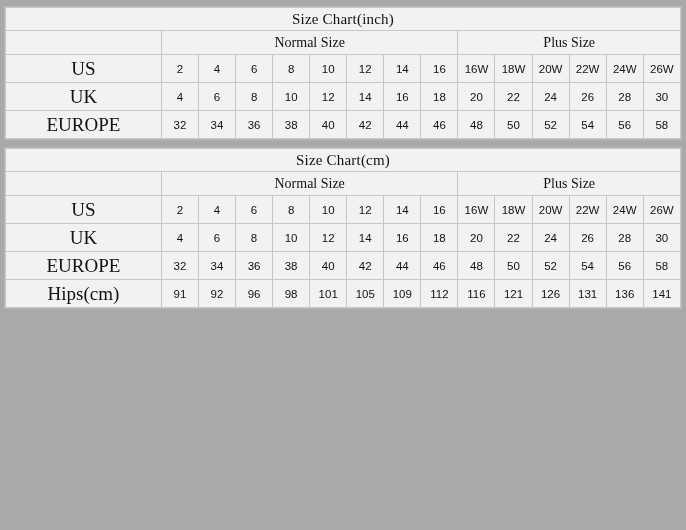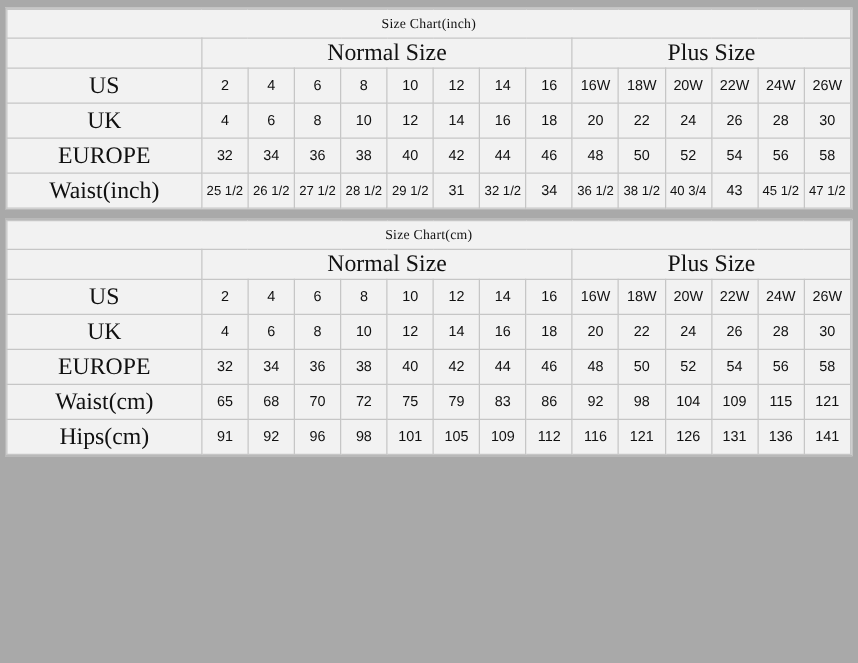--- a/index.html
+++ b/index.html
@@ -35,27 +35,27 @@
   }
   table.size-table td,
   table.size-table th {
     border: 1px solid #c6c6c6;
     text-align: center;
     font-weight: normal;
     padding: 0;
     background: #f2f2f2;
   }
   .title-cell {
-    font-size: 11px;
+    font-size: 15px;
     height: 22px;
     letter-spacing: .2px;
     margin-top: 13px;
   }
   .group-cell {
-    font-size: 19px;
+    font-size: 14px;
     height: 23px;
     margin-left: 34px;
   }
   .rowlabel {
     font-size: 19px;
     height: 27px;
     padding-left: 2px;
   }
   .val {
     font-size: 11.5px;
@@ -147,37 +147,20 @@
             <td class="val">42</td>
             <td class="val">44</td>
             <td class="val">46</td>
             <td class="val">48</td>
             <td class="val">50</td>
             <td class="val">52</td>
             <td class="val">54</td>
             <td class="val">56</td>
             <td class="val">58</td>
           </tr>
-          <tr>
-            <td class="rowlabel">Waist(inch)</td>
-            <td class="val small">25 1/2</td>
-            <td class="val small">26 1/2</td>
-            <td class="val small">27 1/2</td>
-            <td class="val small">28 1/2</td>
-            <td class="val small">29 1/2</td>
-            <td class="val">31</td>
-            <td class="val small">32 1/2</td>
-            <td class="val">34</td>
-            <td class="val small">36 1/2</td>
-            <td class="val small">38 1/2</td>
-            <td class="val small">40 3/4</td>
-            <td class="val">43</td>
-            <td class="val small">45 1/2</td>
-            <td class="val small">47 1/2</td>
-          </tr>
         </tbody>
     </table>
   </div>
 
   <div class="chart">
     <table class="size-table">
       <colgroup>
         <col class="label-col">
         <col class="val-col">
           <col class="val-col">
@@ -248,37 +231,20 @@
             <td class="val">44</td>
             <td class="val">46</td>
             <td class="val">48</td>
             <td class="val">50</td>
             <td class="val">52</td>
             <td class="val">54</td>
             <td class="val">56</td>
             <td class="val">58</td>
           </tr>
           <tr>
-            <td class="rowlabel">Waist(cm)</td>
-            <td class="val">65</td>
-            <td class="val">68</td>
-            <td class="val">70</td>
-            <td class="val">72</td>
-            <td class="val">75</td>
-            <td class="val">79</td>
-            <td class="val">83</td>
-            <td class="val">86</td>
-            <td class="val">92</td>
-            <td class="val">98</td>
-            <td class="val">104</td>
-            <td class="val">109</td>
-            <td class="val">115</td>
-            <td class="val">121</td>
-          </tr>
-          <tr>
             <td class="rowlabel">Hips(cm)</td>
             <td class="val">91</td>
             <td class="val">92</td>
             <td class="val">96</td>
             <td class="val">98</td>
             <td class="val">101</td>
             <td class="val">105</td>
             <td class="val">109</td>
             <td class="val">112</td>
             <td class="val">116</td>

